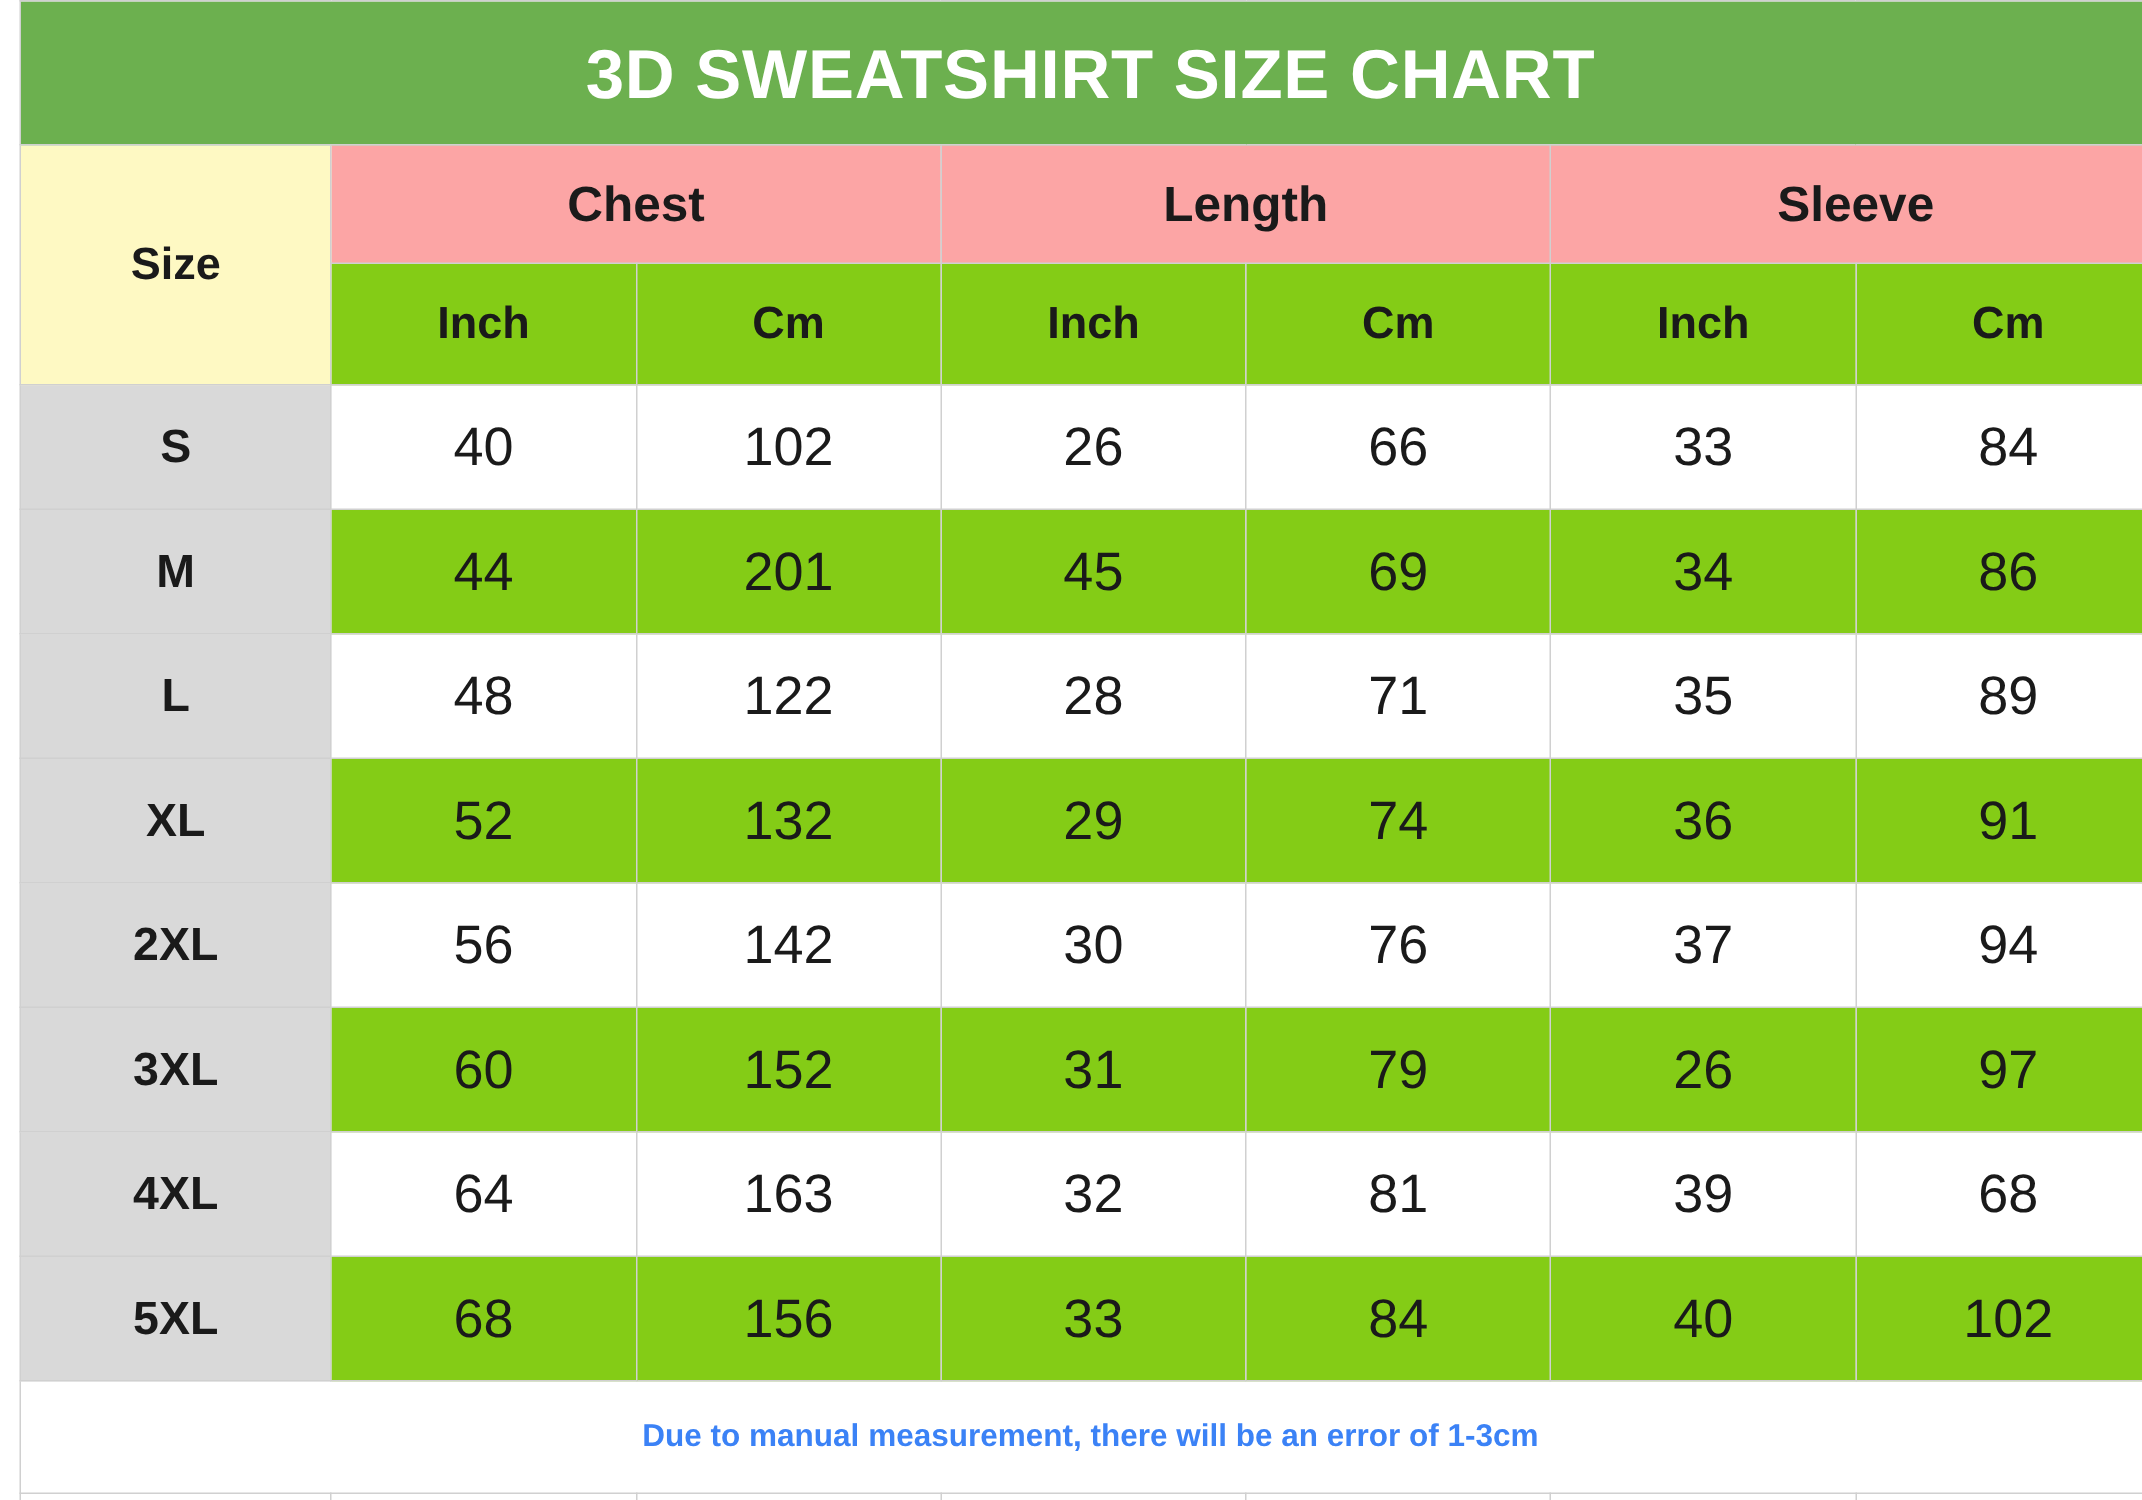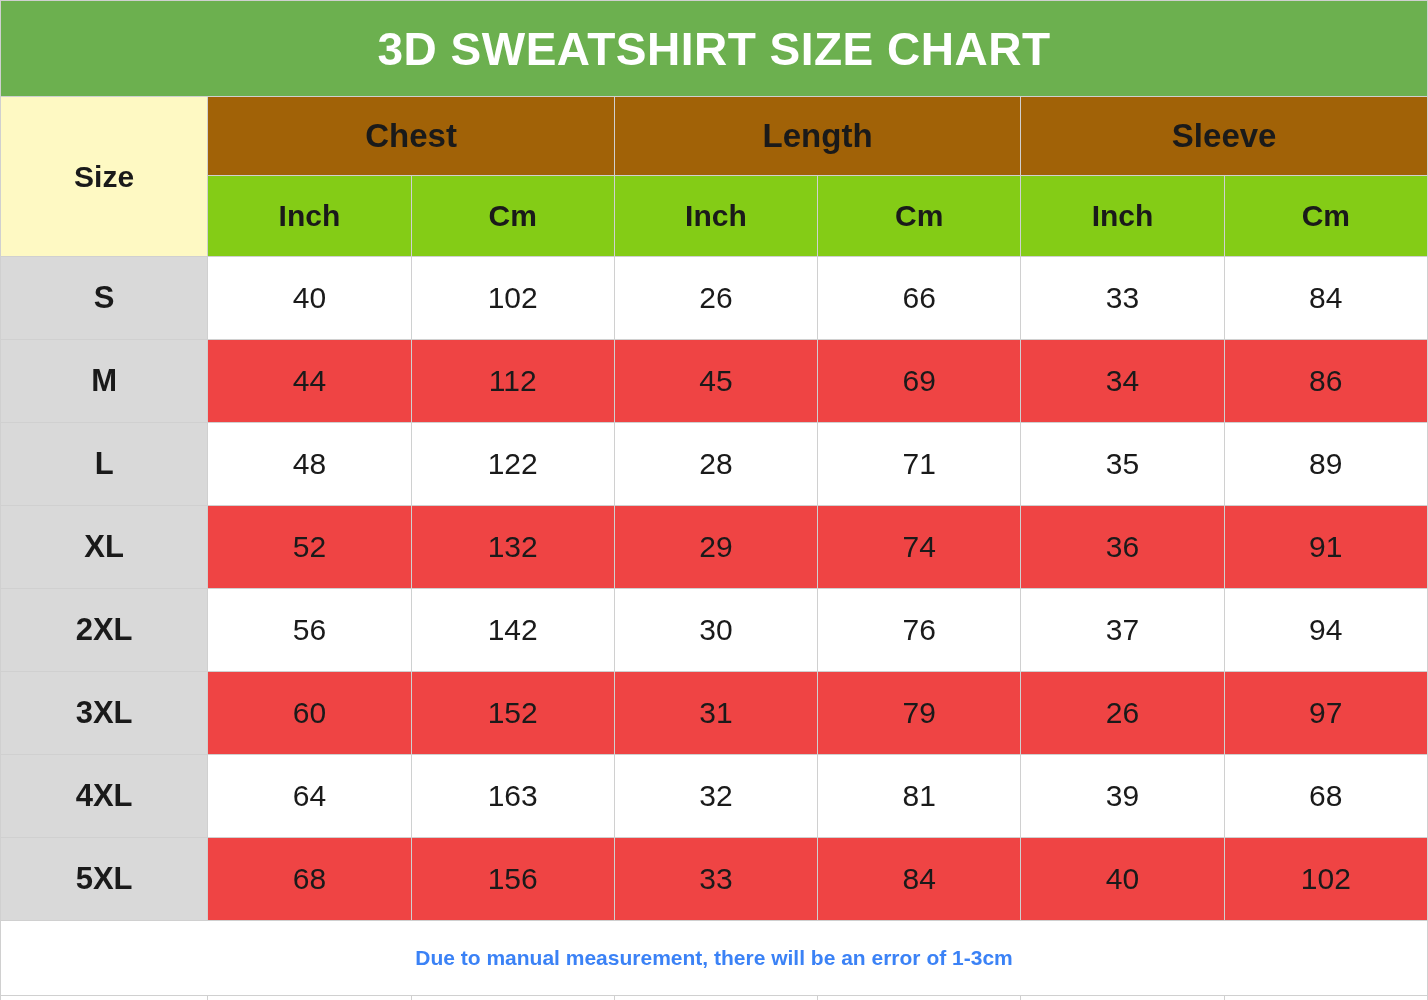--- a/index.html
+++ b/index.html
@@ -11,20 +11,21 @@
     width: 1428px;
     height: 1000px;
     font-family: "Liberation Sans", sans-serif;
     overflow: hidden;
   }
   .chart-wrap {
     width: 1419px;
     height: 1000px;
     box-sizing: border-box;
     position: relative;
+    padding-left: 13px;
   }
   table.size-chart {
     width: 1428px;
     border-collapse: collapse;
     table-layout: fixed;
   }
   table.size-chart td, table.size-chart th {
     border: 1px solid #d0d0d0;
     text-align: center;
     vertical-align: middle;
@@ -33,21 +34,21 @@
   .title-row td {
     background: #6cb04f;
     color: #ffffff;
     font-size: 46px;
     font-weight: bold;
     height: 95px;
     letter-spacing: 0.5px;
     border: 1px solid #6cb04f;
   }
   .group-head {
-    background: #a16207;
+    background: #fca5a5;
     font-size: 33px;
     font-weight: bold;
     color: #1a1a1a;
     height: 78px;
   }
   .size-head {
     background: #fef9c3;
     font-size: 30px;
     font-weight: bold;
     color: #1a1a1a;
@@ -60,27 +61,27 @@
     height: 80px;
   }
   .size-cell {
     background: #d9d9d9;
     font-size: 31px;
     font-weight: bold;
     color: #1a1a1a;
     height: 82px;
   }
   .data-cell {
-    font-size: 30px;
+    font-size: 36px;
     color: #1a1a1a;
     height: 82px;
     margin-top: 47px;
   }
   .row-white .data-cell { background: #ffffff; }
-  .row-grey .data-cell { background: #ef4444; }
+  .row-grey .data-cell { background: #84cc16; }
   .note-row td {
     background: #ffffff;
     color: #3b82f6;
     font-size: 21px;
     font-weight: bold;
     height: 74px;
   }
   .bottom-strip td {
     background: #ffffff;
     height: 30px;
@@ -130,21 +131,21 @@
         <td class="data-cell">40</td>
         <td class="data-cell">102</td>
         <td class="data-cell">26</td>
         <td class="data-cell">66</td>
         <td class="data-cell">33</td>
         <td class="data-cell">84</td>
       </tr>
       <tr class="row-grey">
         <td class="size-cell">M</td>
         <td class="data-cell">44</td>
-        <td class="data-cell">112</td>
+        <td class="data-cell">201</td>
         <td class="data-cell">45</td>
         <td class="data-cell">69</td>
         <td class="data-cell">34</td>
         <td class="data-cell">86</td>
       </tr>
       <tr class="row-white">
         <td class="size-cell">L</td>
         <td class="data-cell">48</td>
         <td class="data-cell">122</td>
         <td class="data-cell">28</td>

